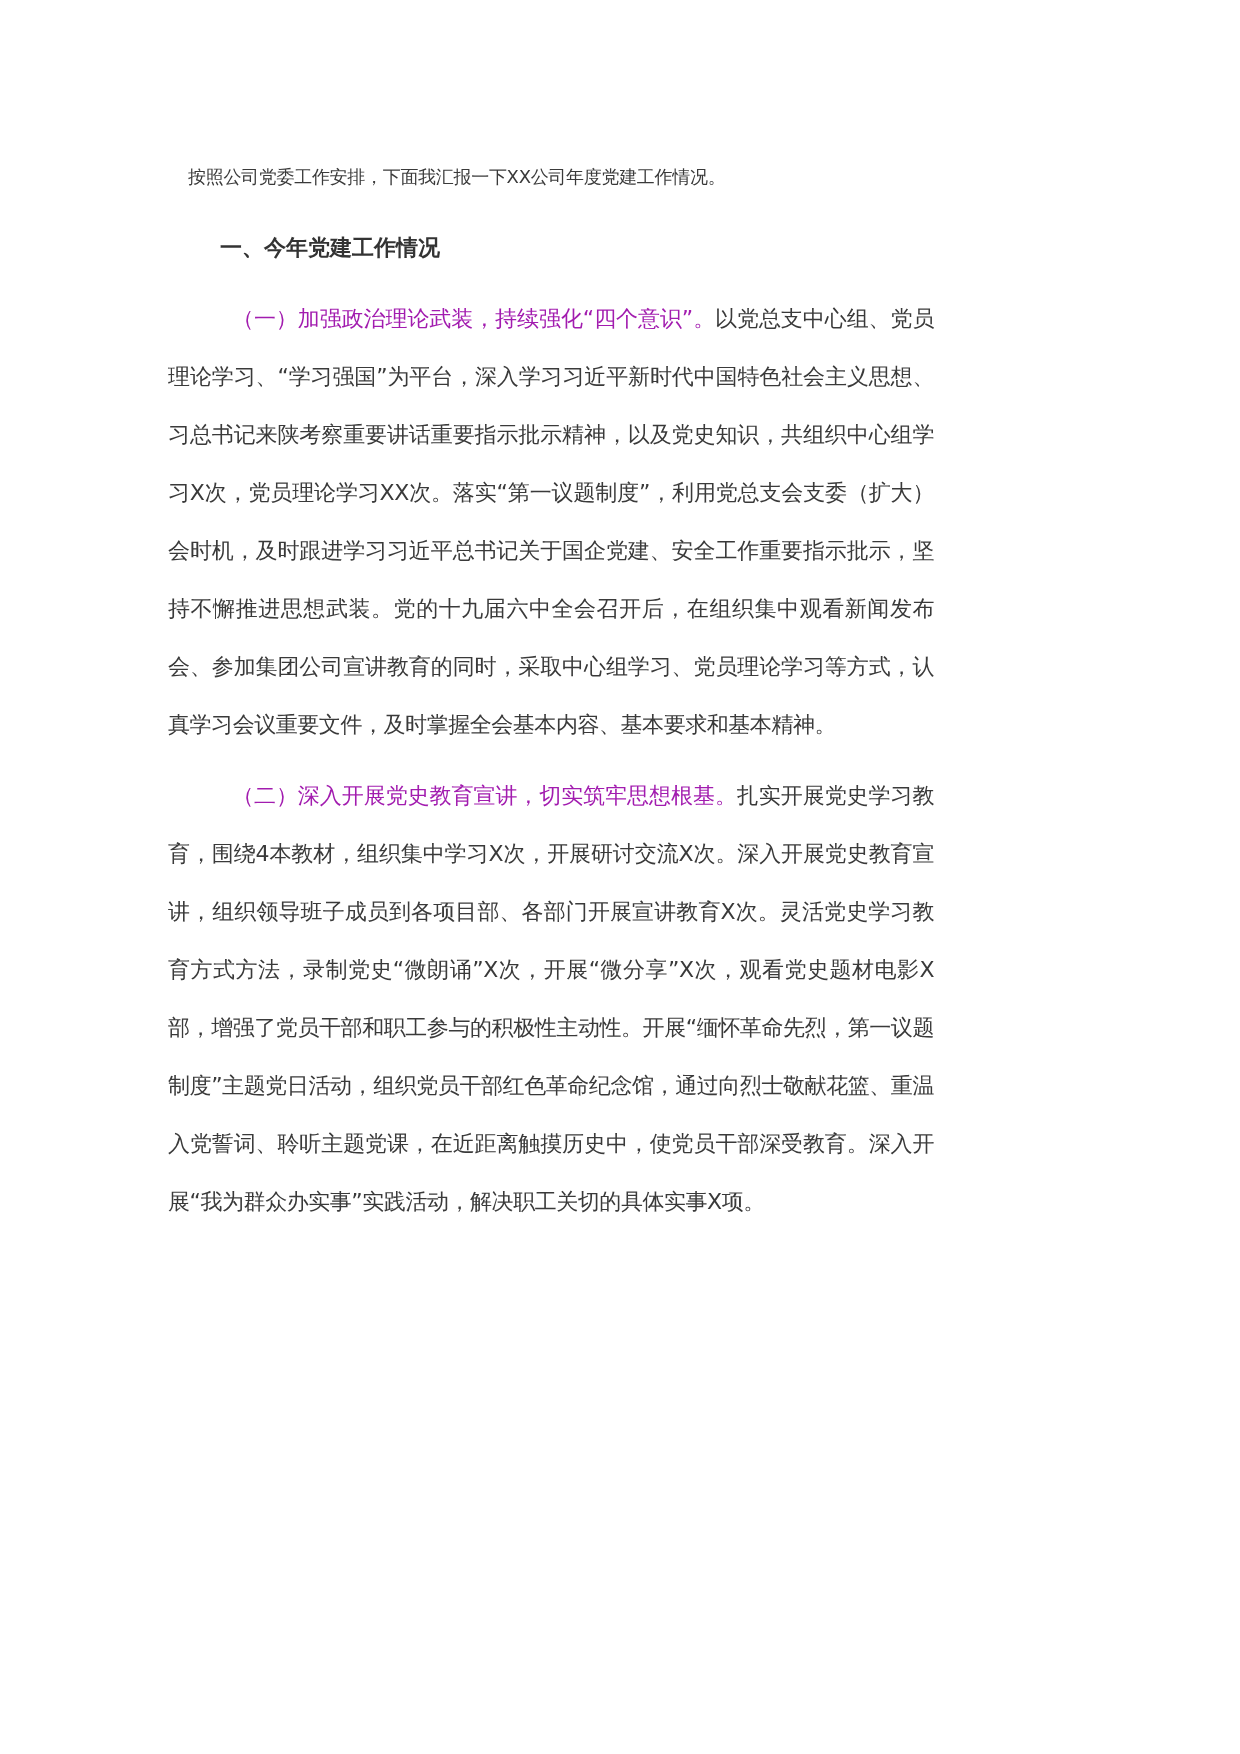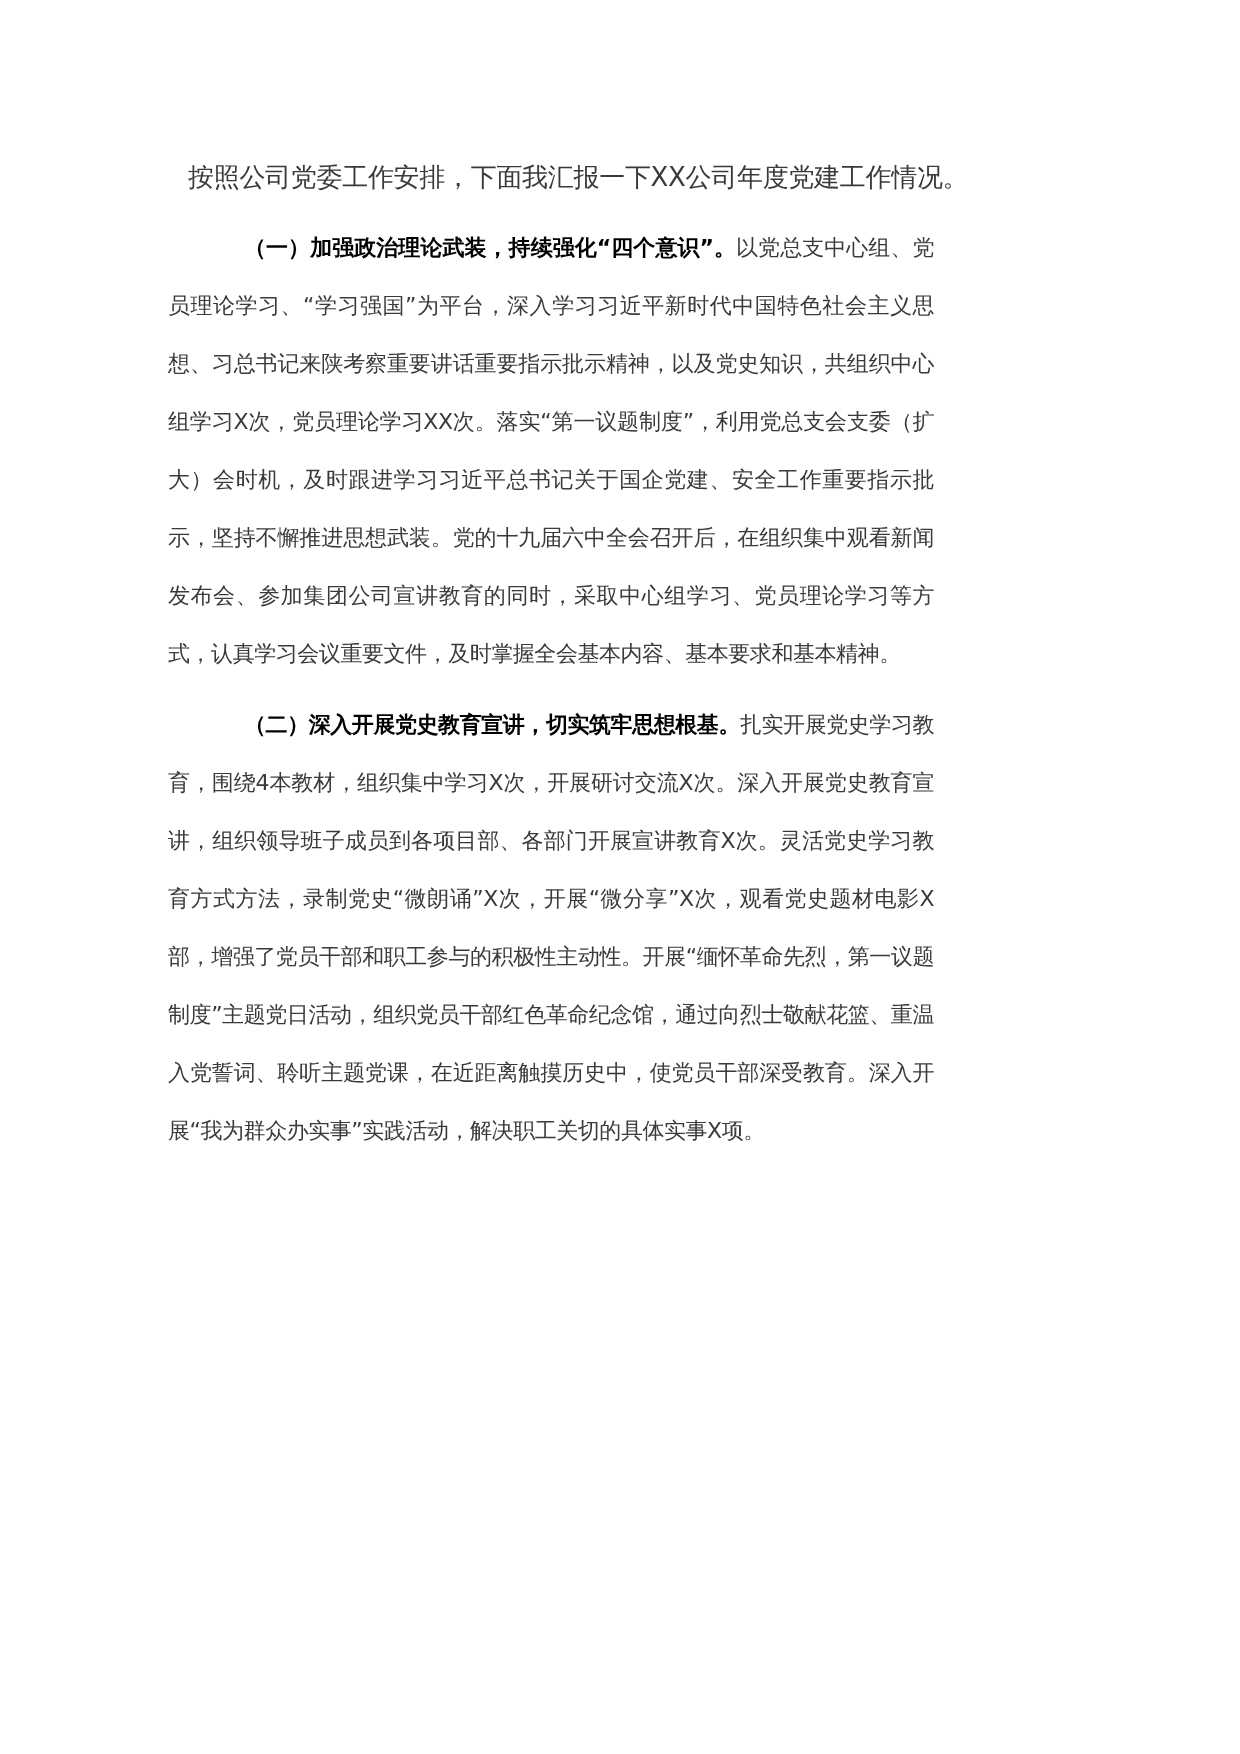--- a/index.html
+++ b/index.html
@@ -15,21 +15,21 @@
       font-family: "DejaVu Sans", "Liberation Sans", sans-serif;
       color: #3a3a3a;
     }
     .page {
       position: absolute;
       left: 168px;
       top: 148px;
       width: 766px;
     }
     .intro {
-      font-size: 26px;
+      font-size: 18px;
       line-height: 58px;
       margin: 0 0 13px 0;
       text-indent: 20px;
       letter-spacing: -0.3px;
       white-space: nowrap;
     }
     .h1 {
       font-size: 22px;
       line-height: 58px;
       font-weight: bold;
@@ -39,28 +39,28 @@
     }
     .para {
       font-size: 22px;
       line-height: 58px;
       margin: 0 0 13px 0;
       text-indent: 64px;
       text-align: justify;
       letter-spacing: -0.45px;
     }
     .para .lead {
-      font-weight: bold;
-      color: #000000;
-      margin-left: 12px;
+      font-weight: normal;
+      color: #a21caf;
     }
   </style>
 </head>
 <body>
 
 <div class="page">
   <p class="intro">按照公司党委工作安排，下面我汇报一下XX公司年度党建工作情况。</p>
 
+  <p class="h1">一、今年党建工作情况</p>
 
   <p class="para"><span class="lead">（一）加强政治理论武装，持续强化“四个意识”。</span><span>以党总支中心组、党员理论学习、“学习强国”为平台，深入学习习近平新时代中国特色社会主义思想、习总书记来陕考察重要讲话重要指示批示精神，以及党史知识，共组织中心组学习X次，党员理论学习XX次。落实“第一议题制度”，利用党总支会支委（扩大）会时机，及时跟进学习习近平总书记关于国企党建、安全工作重要指示批示，坚持不懈推进思想武装。党的十九届六中全会召开后，在组织集中观看新闻发布会、参加集团公司宣讲教育的同时，采取中心组学习、党员理论学习等方式，认真学习会议重要文件，及时掌握全会基本内容、基本要求和基本精神。</span></p>
 
   <p class="para"><span class="lead">（二）深入开展党史教育宣讲，切实筑牢思想根基。</span><span>扎实开展党史学习教育，围绕4本教材，组织集中学习X次，开展研讨交流X次。深入开展党史教育宣讲，组织领导班子成员到各项目部、各部门开展宣讲教育X次。灵活党史学习教育方式方法，录制党史“微朗诵”X次，开展“微分享”X次，观看党史题材电影X部，增强了党员干部和职工参与的积极性主动性。开展“缅怀革命先烈，第一议题制度”主题党日活动，组织党员干部红色革命纪念馆，通过向烈士敬献花篮、重温入党誓词、聆听主题党课，在近距离触摸历史中，使党员干部深受教育。深入开展“我为群众办实事”实践活动，解决职工关切的具体实事X项。</span></p>
 </div>
 
 </body></html>

